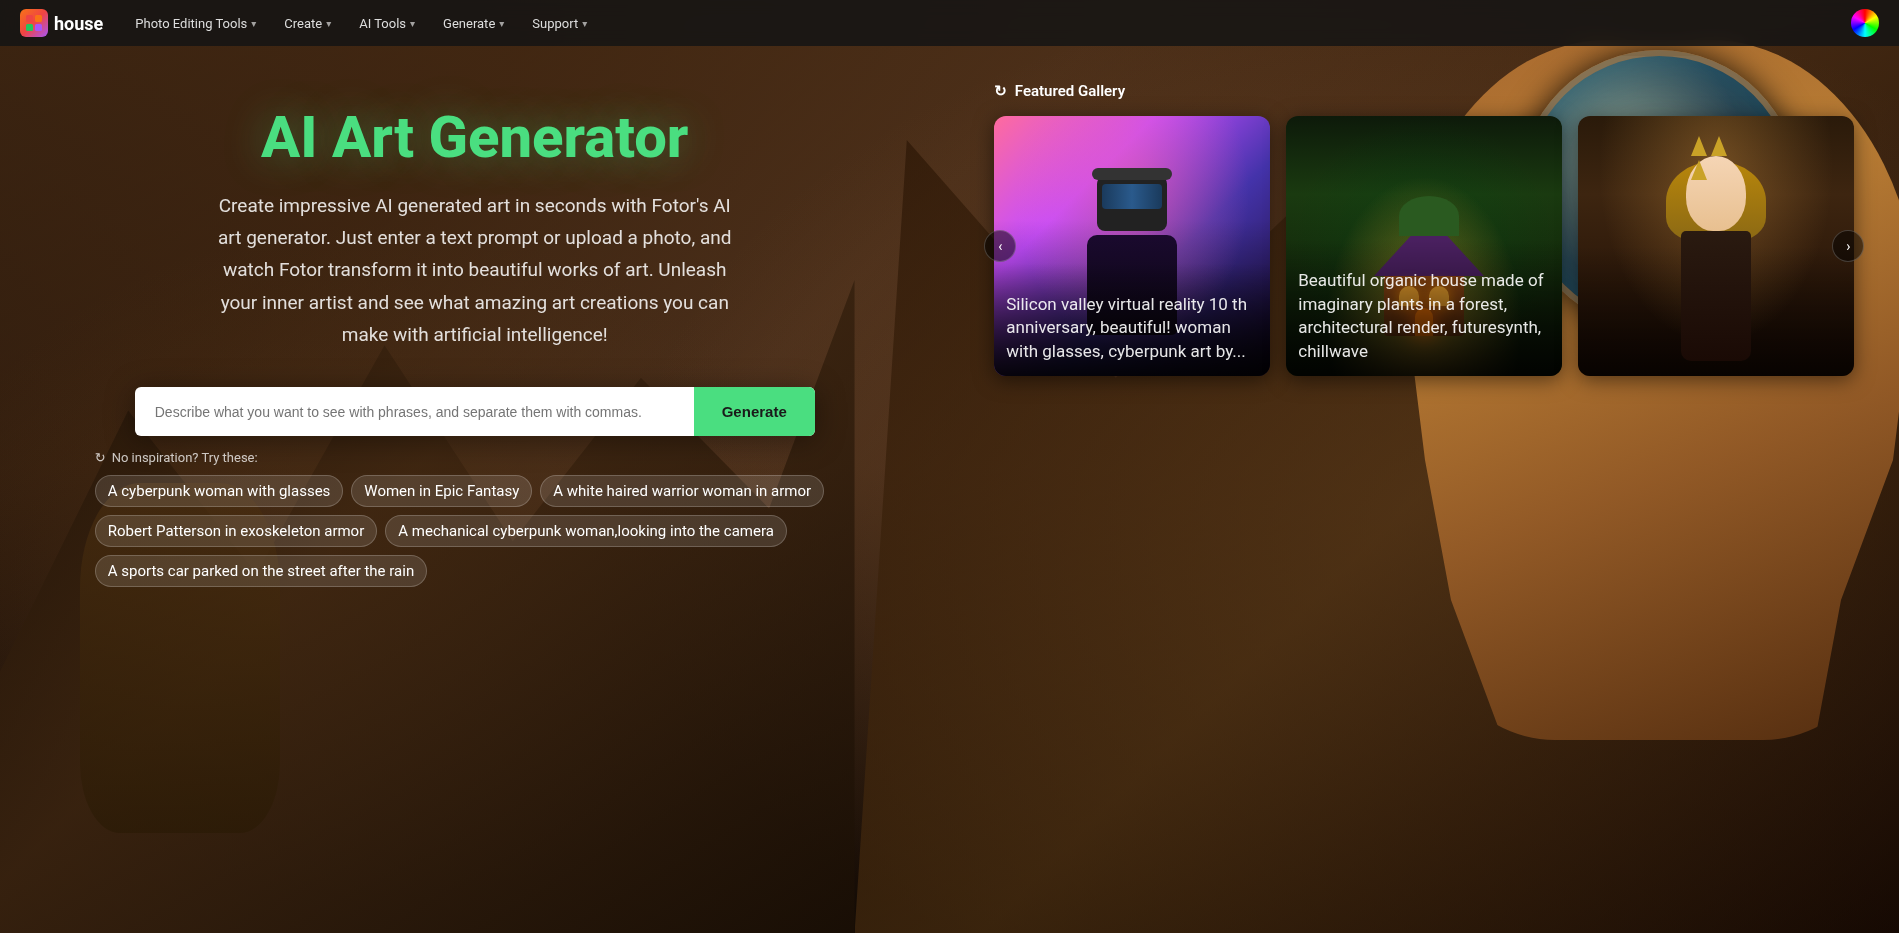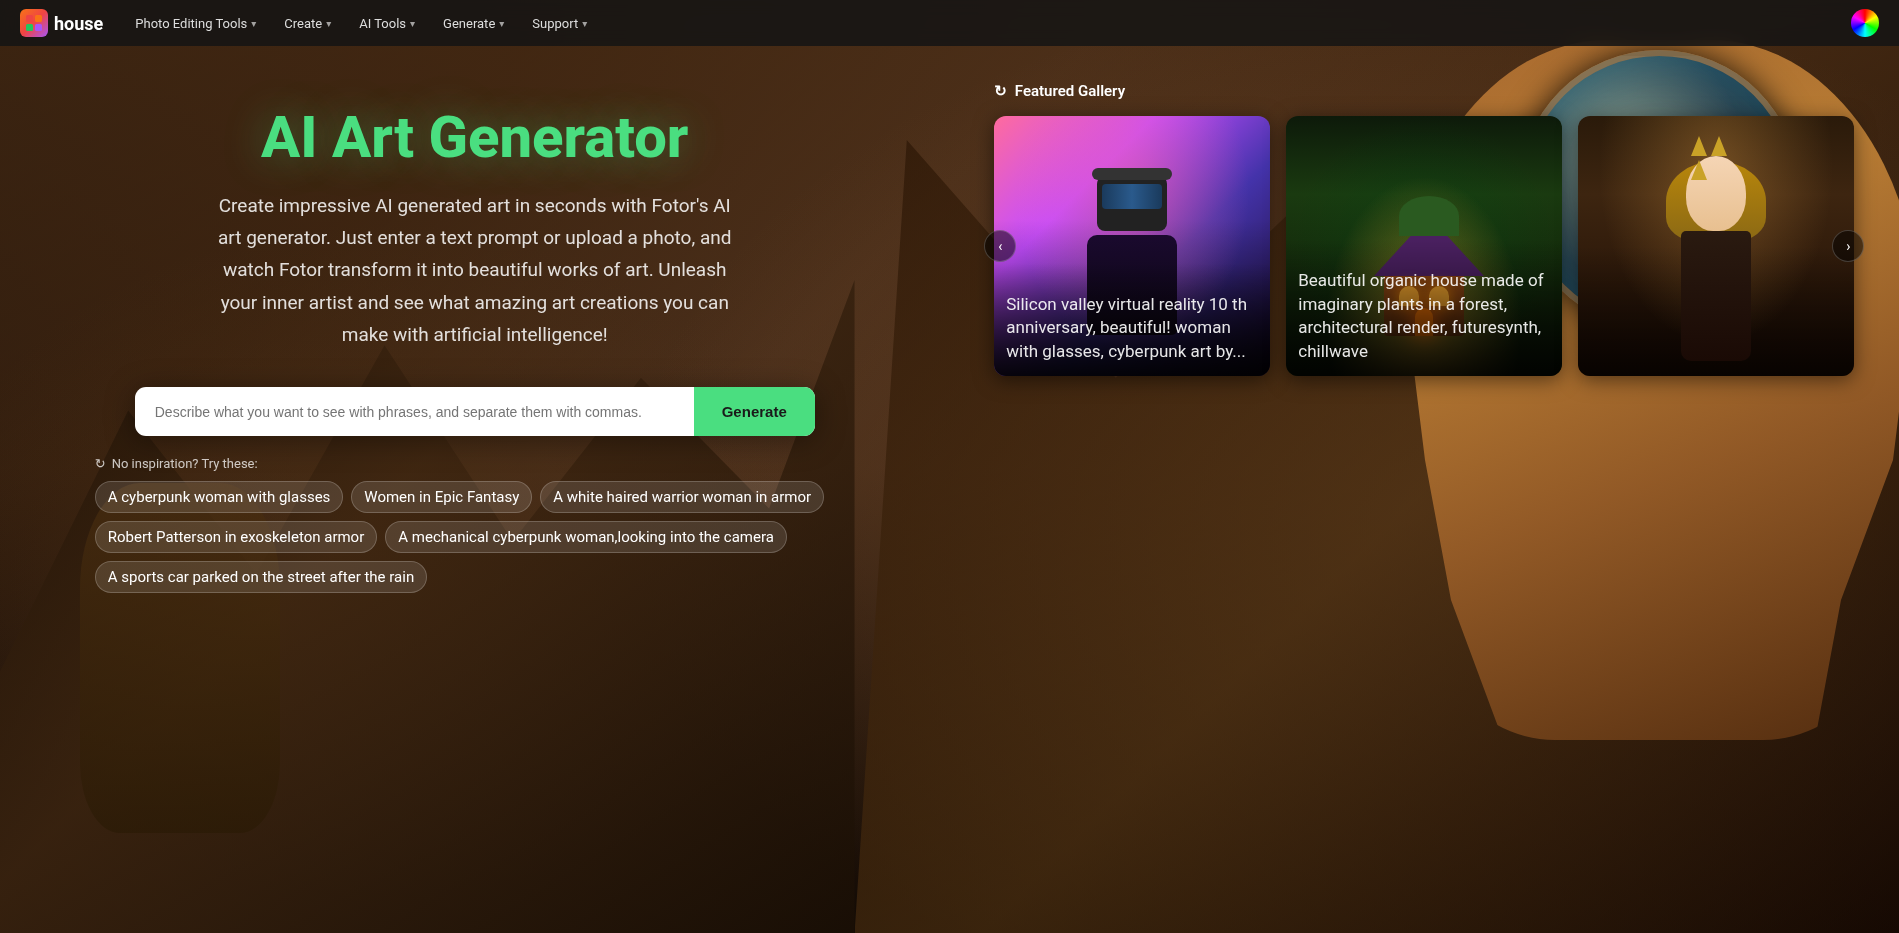--- a/index.html
+++ b/index.html
@@ -86,23 +86,23 @@
       margin-bottom: 20px; text-align: center; line-height: 1.1;
     }
     .hero-subtitle {
       font-size: 19px; color: rgba(255,255,255,0.85); text-align: center;
       max-width: 520px; line-height: 1.7; margin-bottom: 36px;
     }
 
     
     .search-container {
       display: flex; align-items: center; width: 100%; max-width: 680px;
-      background: #fff; border-radius: 11px; overflow: hidden;
+      background: #fff; border-radius: 6px; overflow: hidden;
       box-shadow: 0 4px 30px rgba(0,0,0,0.4);
-      margin-bottom: 20px;
+      margin-bottom: 14px;
     }
     .search-input {
       flex: 1; border: none; outline: none; padding: 16px 20px;
       font-size: 14px; color: #333; background: transparent;
     }
     .generate-btn {
       background: #4ade80; color: #1a1a1a; border: none; padding: 16px 28px;
       font-size: 15px; font-weight: 700; cursor: pointer; white-space: nowrap;
       transition: background 0.2s;
     }

